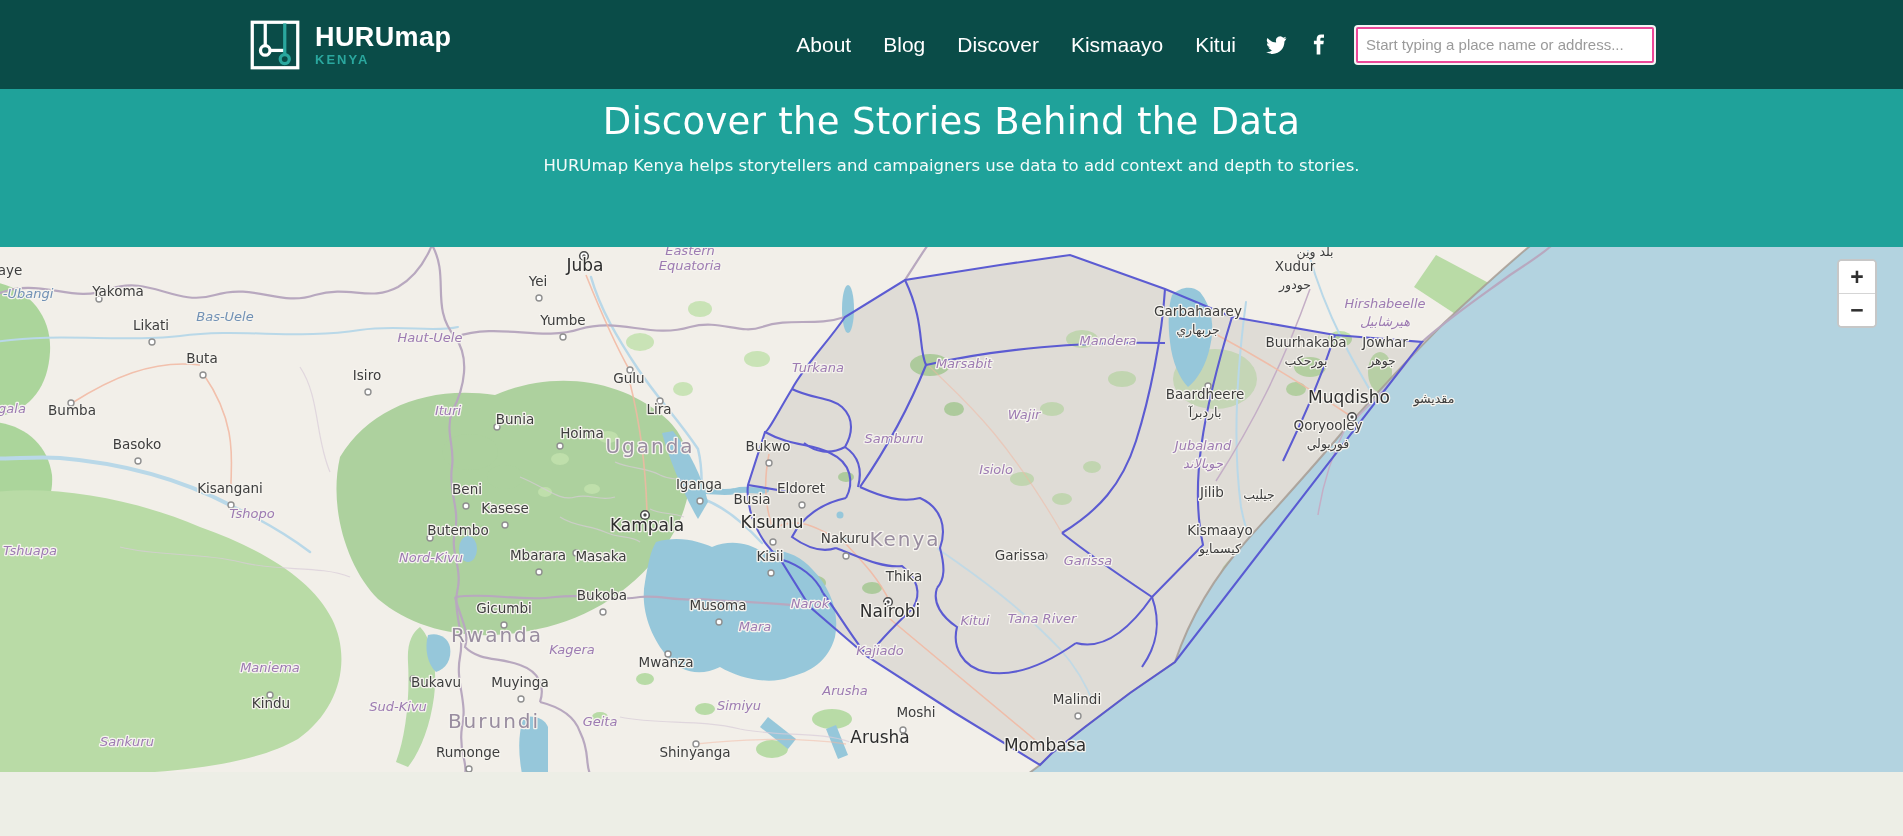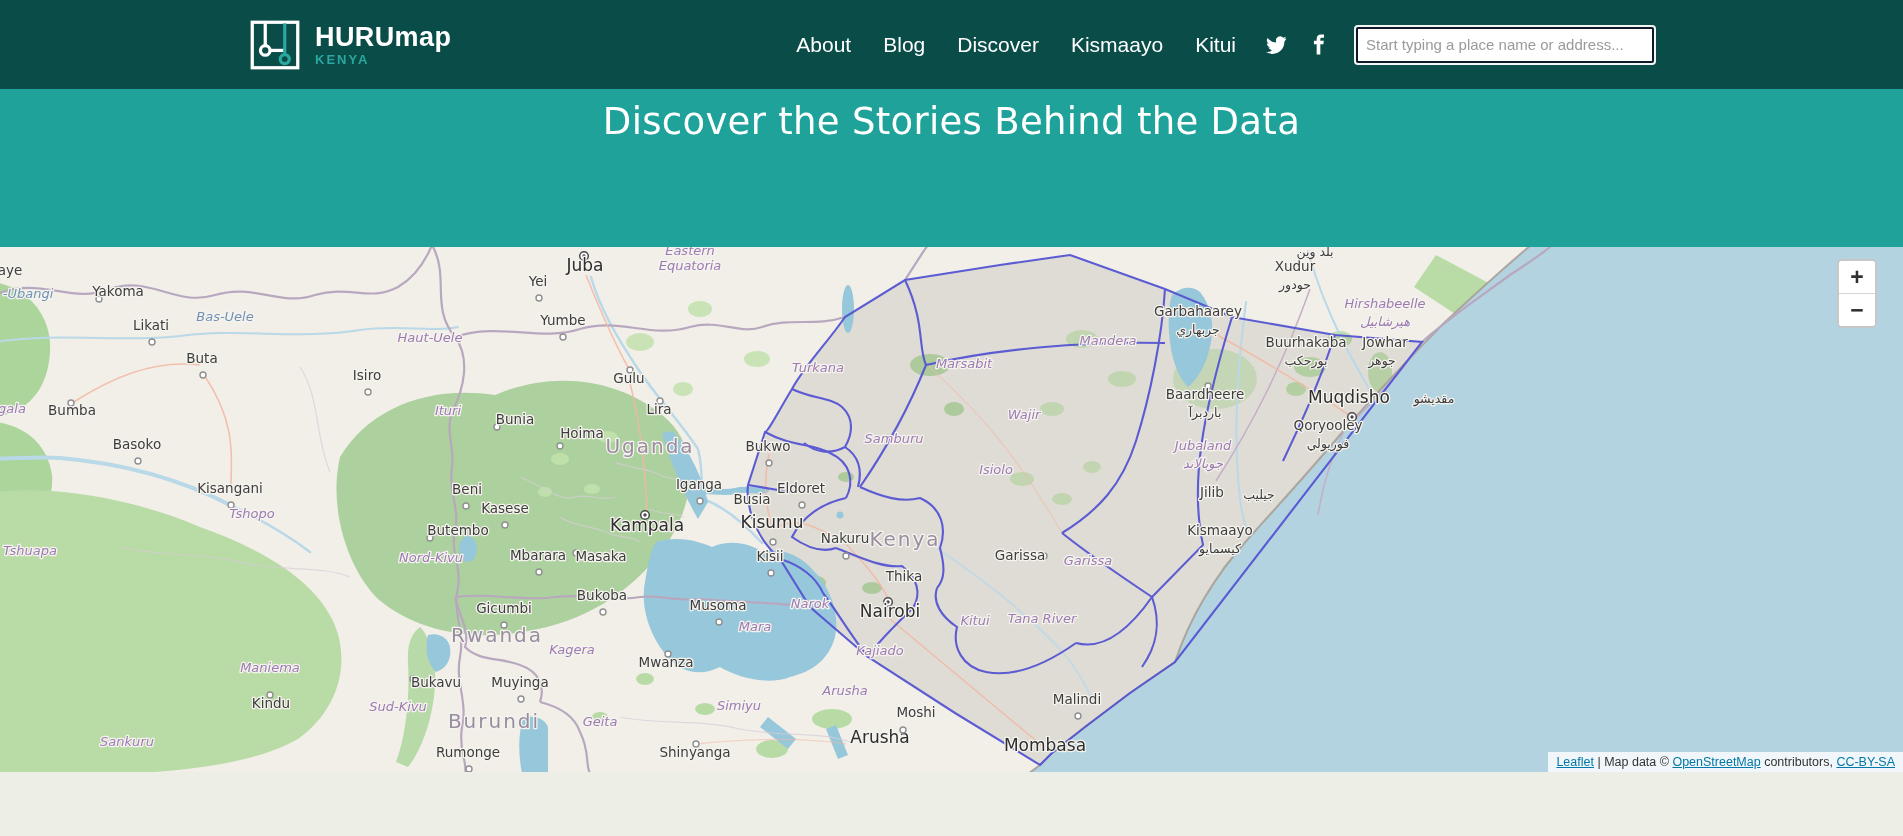--- a/index.html
+++ b/index.html
@@ -10,21 +10,21 @@
   .header-inner{width:1405px;margin:0 auto;height:100%;display:flex;align-items:center;}
   .brand{display:flex;align-items:center;cursor:pointer;}
   .brand-text{margin-left:14px;display:flex;flex-direction:column;line-height:1.05;}
   .brand-title{color:#ffffff;font-size:27px;font-weight:bold;letter-spacing:.4px;}
   .brand-country{color:#2aa79e;font-size:13px;font-weight:bold;letter-spacing:2px;margin-top:2px;}
   nav.main-nav{margin-left:auto;display:flex;align-items:center;gap:32px;}
   nav.main-nav a{color:#ffffff;text-decoration:none;font-size:21px;}
   .social{display:flex;align-items:center;gap:26px;margin-left:30px;}
   .social svg{display:block;cursor:pointer;}
   .search-wrap{margin-left:32px;}
-  .search-input{width:278px;height:32px;border:2px solid #0f172a;box-shadow:0 0 0 2px rgba(255,255,255,.95);
+  .search-input{width:278px;height:32px;border:2px solid #ec4899;box-shadow:0 0 0 2px rgba(255,255,255,.95);
     border-radius:2px;font-size:15px;padding:0 8px;color:#444;font-family:"Liberation Sans",sans-serif;}
   .search-input::placeholder{color:#9a9a9a;}
 
   
   .hero{height:158px;background:#1fa29a;text-align:center;color:#fff;}
   .hero-title{font-size:37px;font-weight:500;padding-top:11px;letter-spacing:.3px;font-family:"DejaVu Sans",sans-serif;}
   .hero-sub{font-size:16.5px;margin-top:13px;color:#f4fbfa;font-family:"DejaVu Sans",sans-serif;}
 
   
   .map-wrap{position:relative;height:525px;background:#f2efe9;overflow:hidden;cursor:grab;}
@@ -93,20 +93,21 @@
       </div>
 
       <div class="search-wrap">
         <input class="search-input" type="text" placeholder="Start typing a place name or address..." style="">
       </div>
     </div>
   </header>
 
   <section class="hero">
     <div class="hero-title">Discover the Stories Behind the Data</div>
+    <div class="hero-sub">HURUmap Kenya helps storytellers and campaigners use data to add context and depth to stories.</div>
   </section>
 
   <div class="map-wrap">
     <svg id="map-svg" viewBox="0 0 1903 525" width="1903" height="525">
 
       <rect x="0" y="0" width="1903" height="525" fill="#f2efe9"></rect>
 
       <g>
         <path d="M-5,35 C30,42 52,70 50,105 C48,140 30,165 -5,170 Z" fill="#abd59b"></path>
         <path d="M-5,175 C25,178 48,198 52,228 C54,255 40,275 10,282 L-5,284 Z" fill="#abd59b"></path>
@@ -389,17 +390,16 @@
           <text x="497" y="395" class="lbl lbl-country" font-size="18px">Rwanda</text>
           <text x="494" y="481" class="lbl lbl-country" font-size="18px">Burundi</text>
         </g>
     </svg>
 
     <div class="zoom-ctrl">
       <div class="zoom-btn">+</div>
       <div class="zoom-btn">−</div>
     </div>
 
-    <div class="attribution"><a>Leaflet</a><span> | Map data © </span><a>OpenStreetMap</a><span> contributors, </span><a>CC-BY-SA</a></div>
   </div>
 
   <div class="footer-strip"></div>
 </div>
 
 </body></html>

